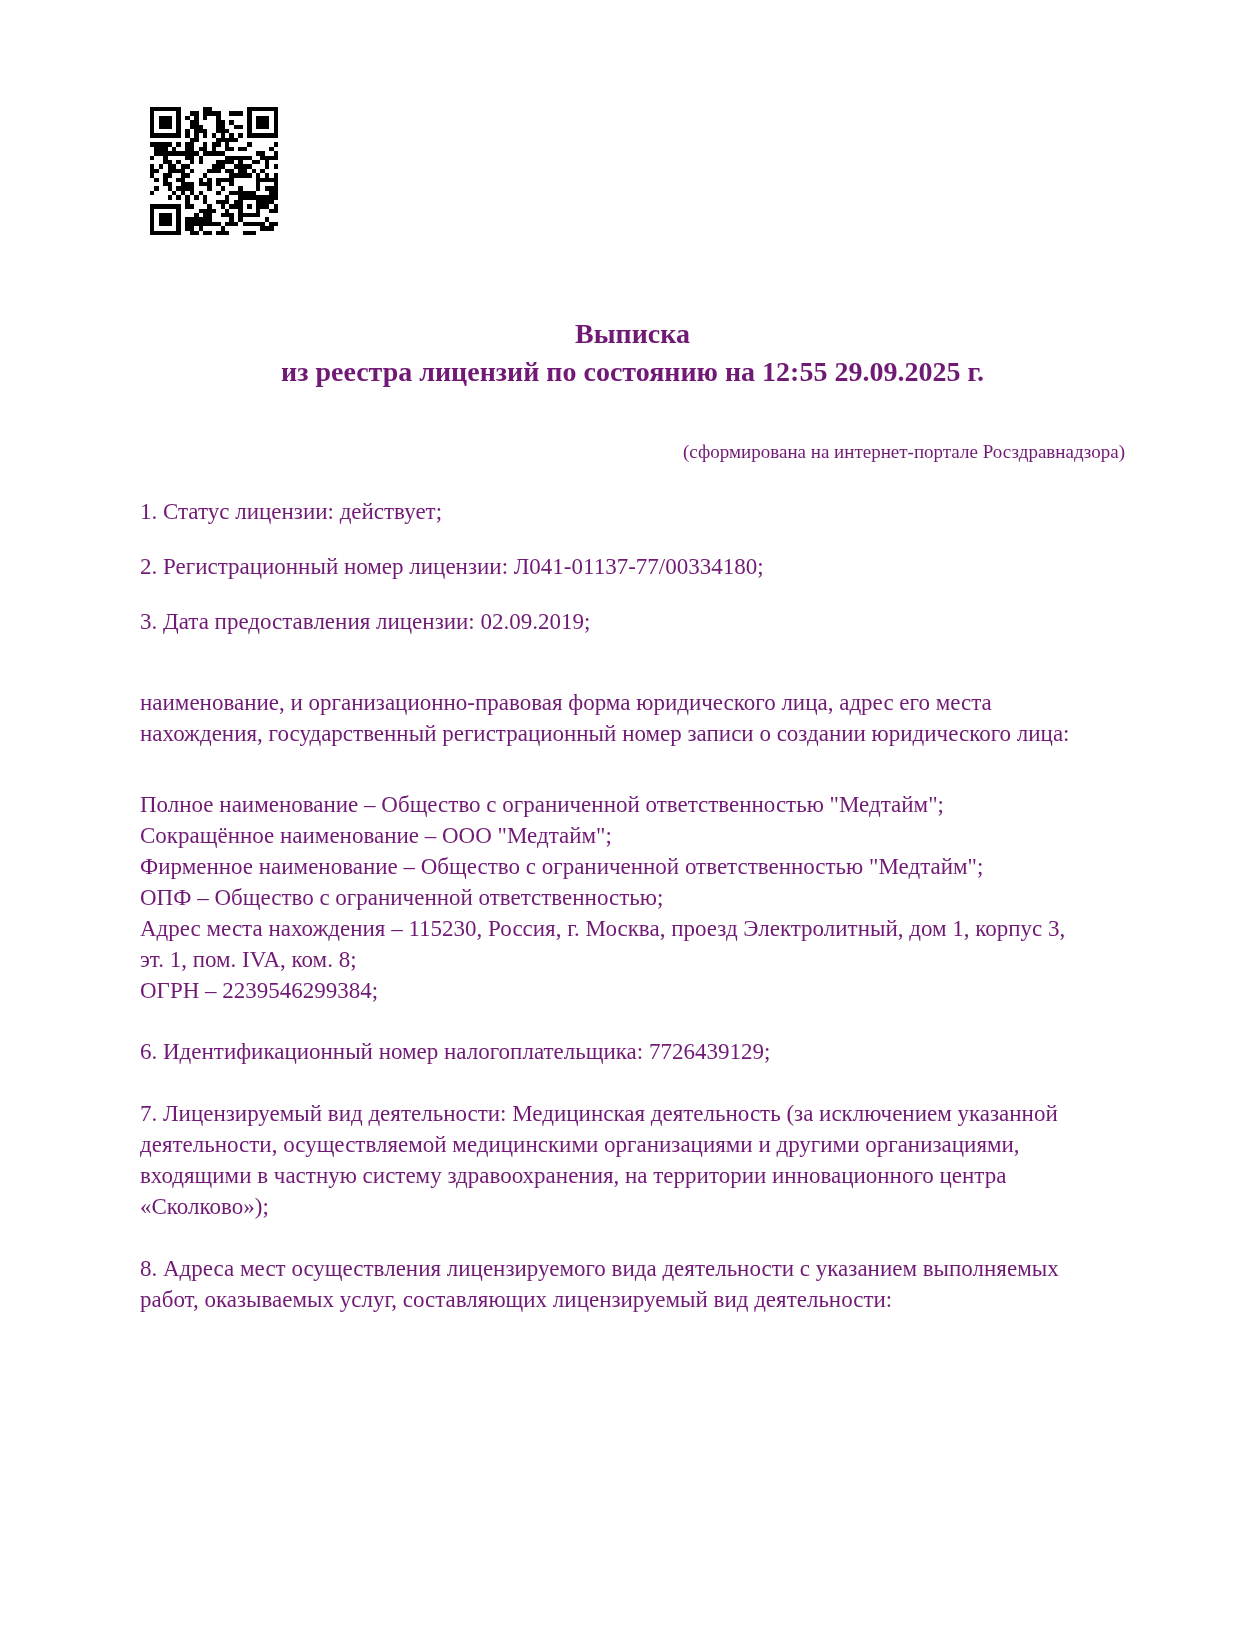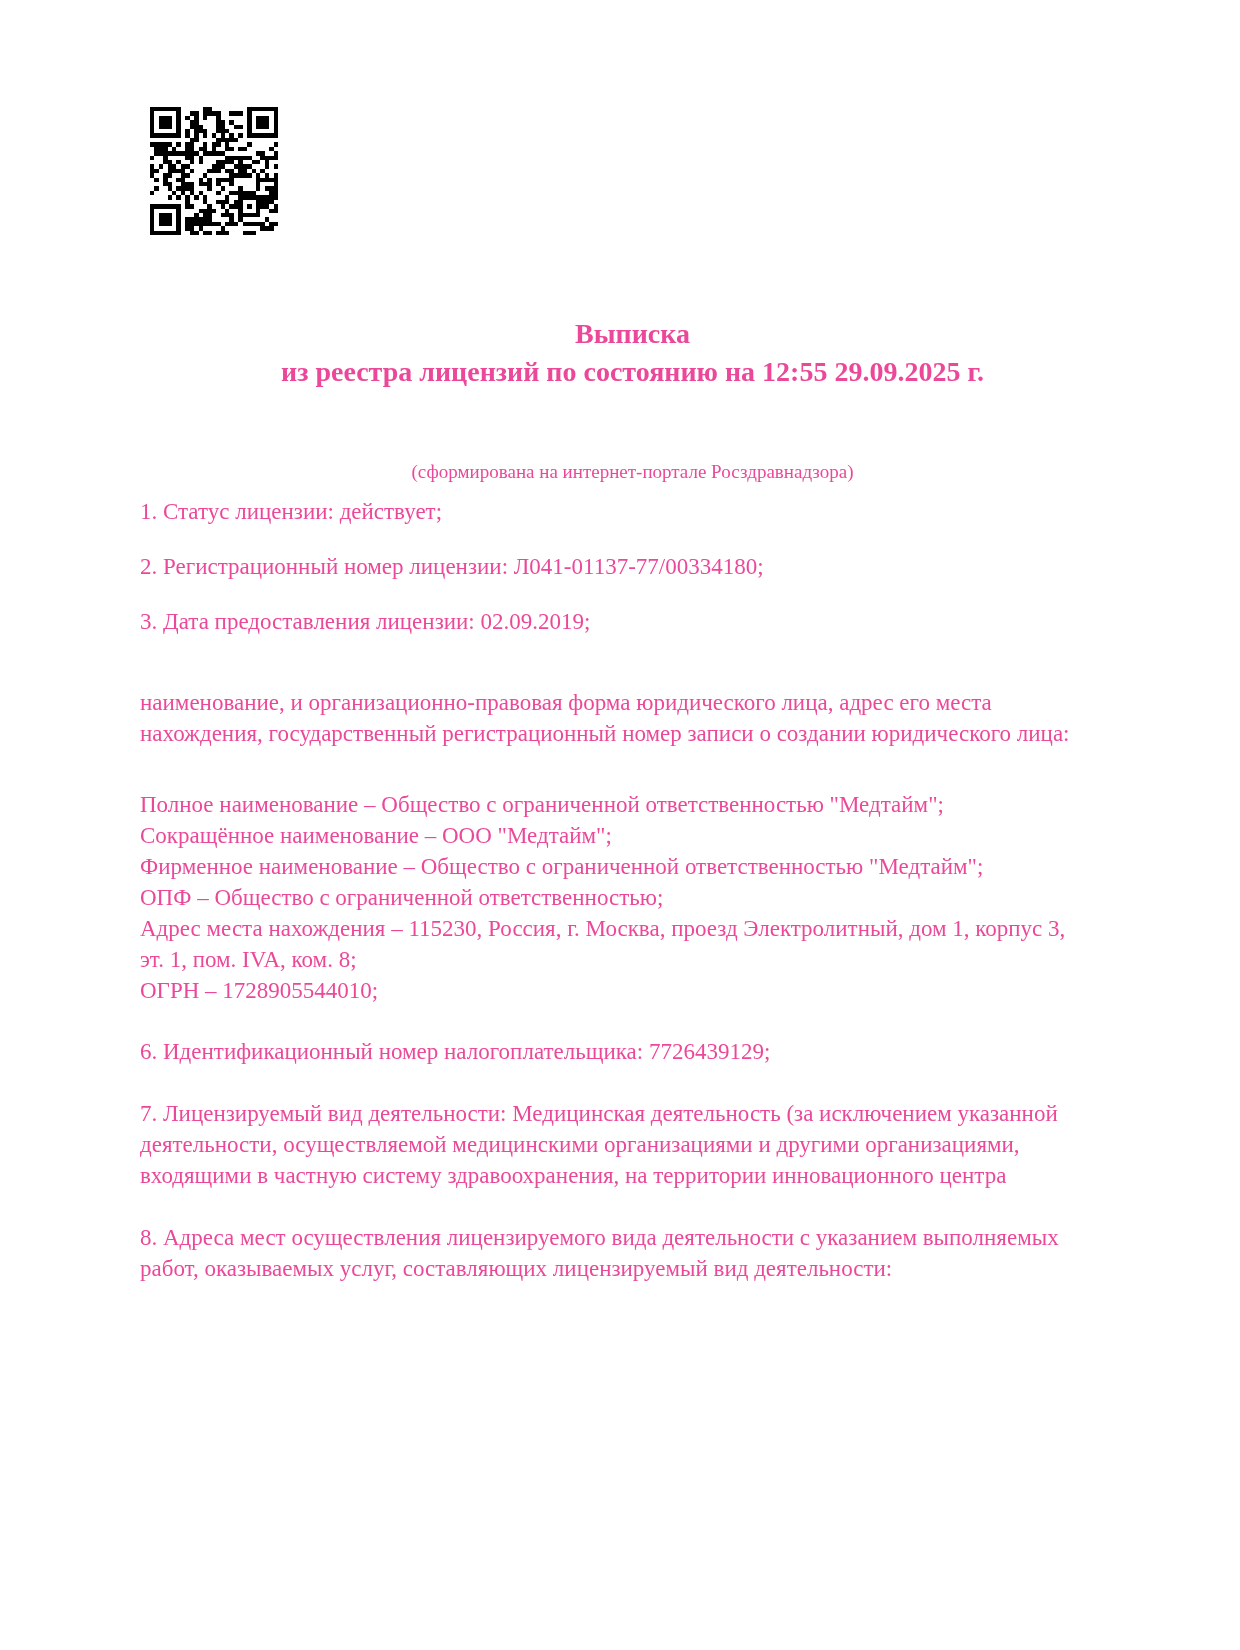--- a/index.html
+++ b/index.html
@@ -5,21 +5,21 @@
   html, body {
     margin: 0;
     padding: 0;
     background: #ffffff;
   }
   .page {
     position: relative;
     width: 1240px;
     height: 1650px;
     background: #ffffff;
-    color: #ec4899;
+    color: #701a75;
     font-family: "Liberation Serif", serif;
     overflow: hidden;
   }
   .qr {
     position: absolute;
     left: 150px;
     top: 107px;
     width: 128px;
     height: 128px;
   }
@@ -29,23 +29,23 @@
     top: 315px;
     width: 985px;
     text-align: center;
     font-size: 28px;
     font-weight: bold;
     line-height: 38px;
   }
   .subtitle {
     position: absolute;
     left: 140px;
-    top: 460px;
+    top: 440px;
     width: 985px;
-    text-align: center;
+    text-align: right;
     font-size: 19px;
     line-height: 24px;
   }
   .bodytext {
     position: absolute;
     left: 140px;
     top: 496px;
     width: 990px;
     font-size: 23px;
     line-height: 31px;
@@ -512,31 +512,32 @@
       <div class="line">нахождения, государственный регистрационный номер записи о создании юридического лица:</div>
     </div>
 
     <div class="para" style="margin-top:40px">
       <div class="line">Полное наименование – Общество с ограниченной ответственностью "Медтайм";</div>
       <div class="line">Сокращённое наименование – ООО "Медтайм";</div>
       <div class="line">Фирменное наименование – Общество с ограниченной ответственностью "Медтайм";</div>
       <div class="line">ОПФ – Общество с ограниченной ответственностью;</div>
       <div class="line">Адрес места нахождения – 115230, Россия, г. Москва, проезд Электролитный, дом 1, корпус 3,</div>
       <div class="line">эт. 1, пом. IVA, ком. 8;</div>
-      <div class="line">ОГРН – 1728905544010;</div>
+      <div class="line">ОГРН – 2239546299384;</div>
     </div>
 
     <div class="para" style="margin-top:30px">
       <div class="line">6. Идентификационный номер налогоплательщика: 7726439129;</div>
     </div>
 
     <div class="para" style="margin-top:31px">
       <div class="line">7. Лицензируемый вид деятельности: Медицинская деятельность (за исключением указанной</div>
       <div class="line">деятельности, осуществляемой медицинскими организациями и другими организациями,</div>
       <div class="line">входящими в частную систему здравоохранения, на территории инновационного центра</div>
+      <div class="line">«Сколково»);</div>
     </div>
 
     <div class="para" style="margin-top:31px">
       <div class="line">8. Адреса мест осуществления лицензируемого вида деятельности с указанием выполняемых</div>
       <div class="line">работ, оказываемых услуг, составляющих лицензируемый вид деятельности:</div>
     </div>
 
   </div>
 </div>
 

